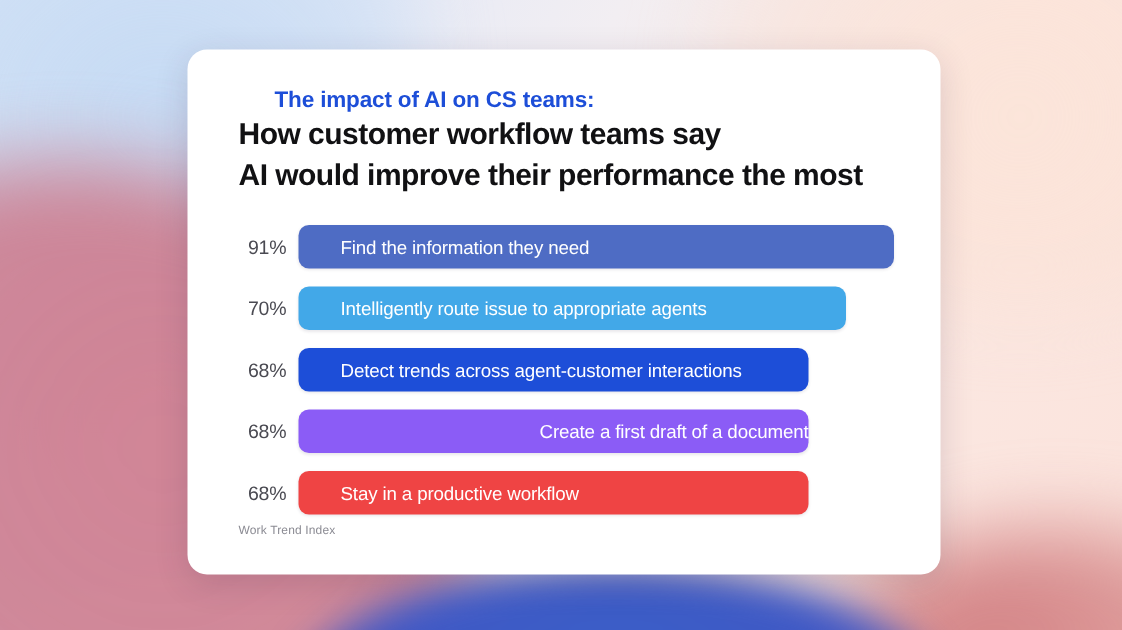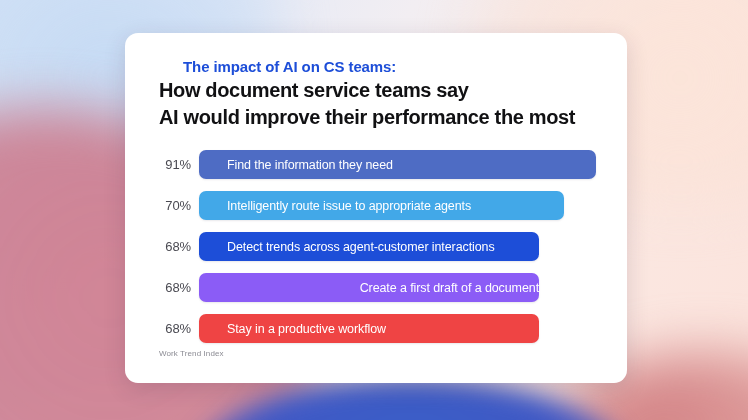--- a/index.html
+++ b/index.html
@@ -218,21 +218,21 @@
   <div class="blob blob-rose"></div>
   <div class="blob blob-warm"></div>
   <div class="blob blob-blue"></div>
 
   <div id="card">
     <div class="card-inner">
 
       <div class="eyebrow">The impact of AI on CS teams:</div>
 
       <div class="headline">
-        <span>How document service teams say</span>
+        <span>How customer workflow teams say</span>
         <span>AI would improve their performance the most</span>
       </div>
 
       <div id="bars">
           <div class="bar-row">
             <div class="bar-pct">91%</div>
             <div class="bar-track" style="width: 397px;">
               <div class="bar-fill" style="width: 100%; background: rgb(78, 108, 196);">
                 <span class="bar-label">Find the information they need</span>
               </div>

